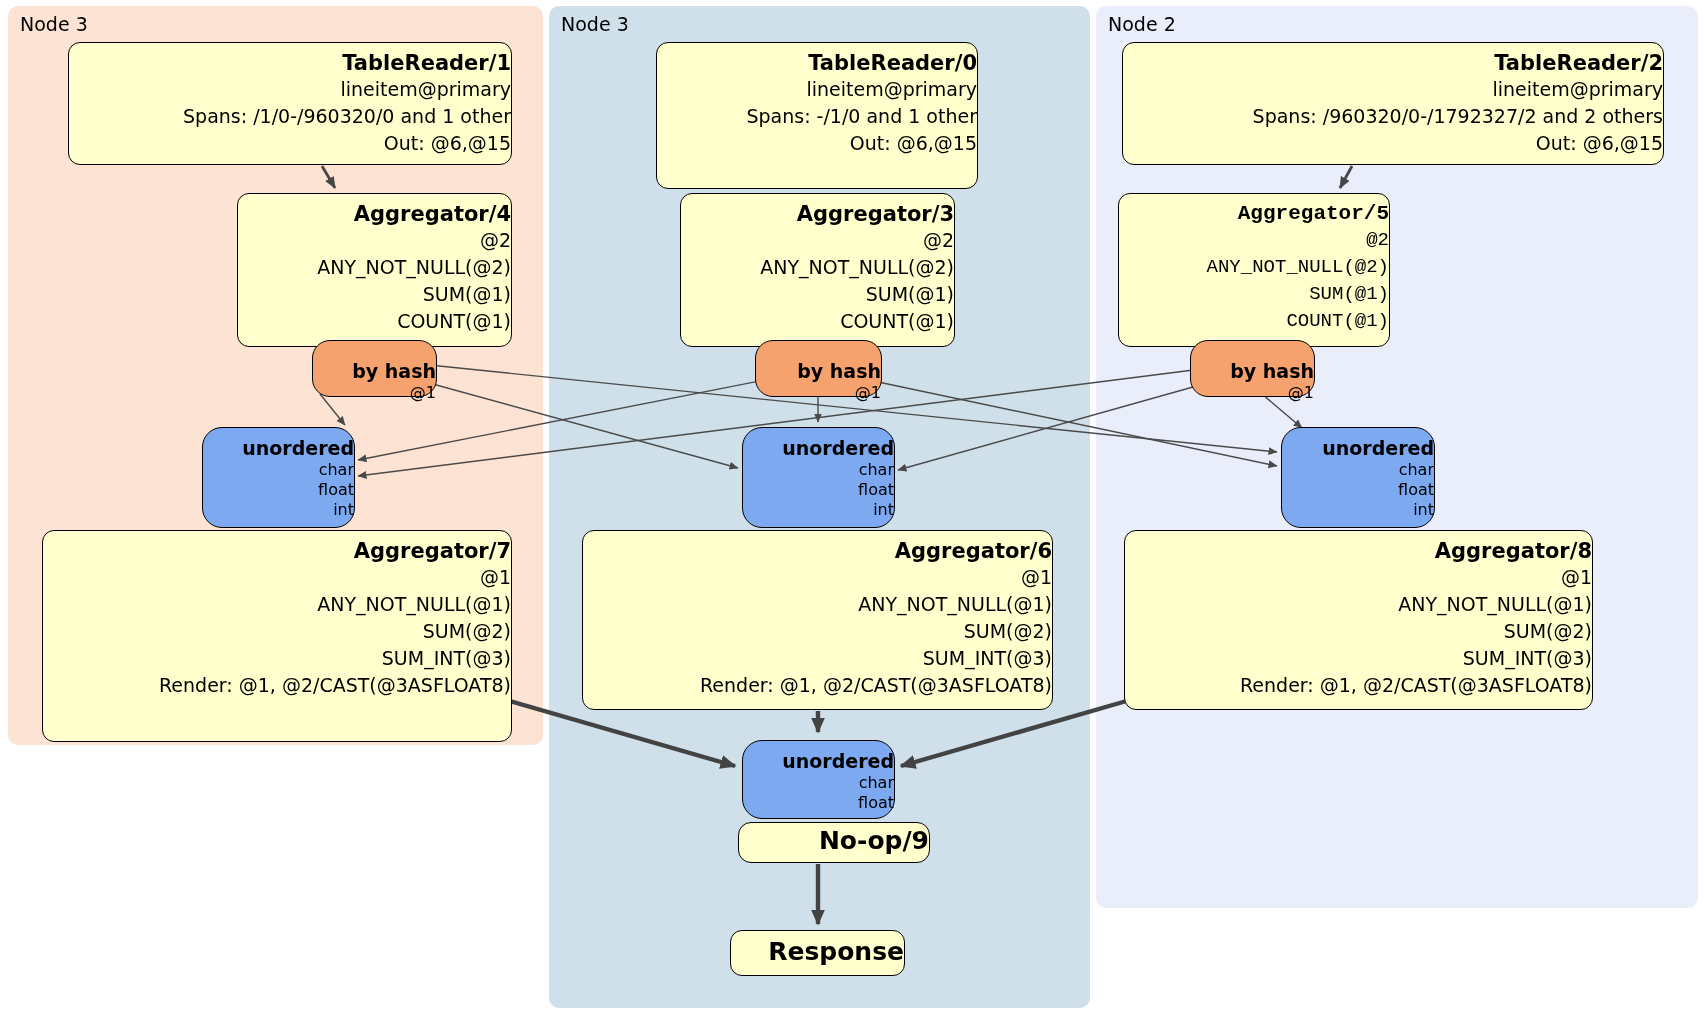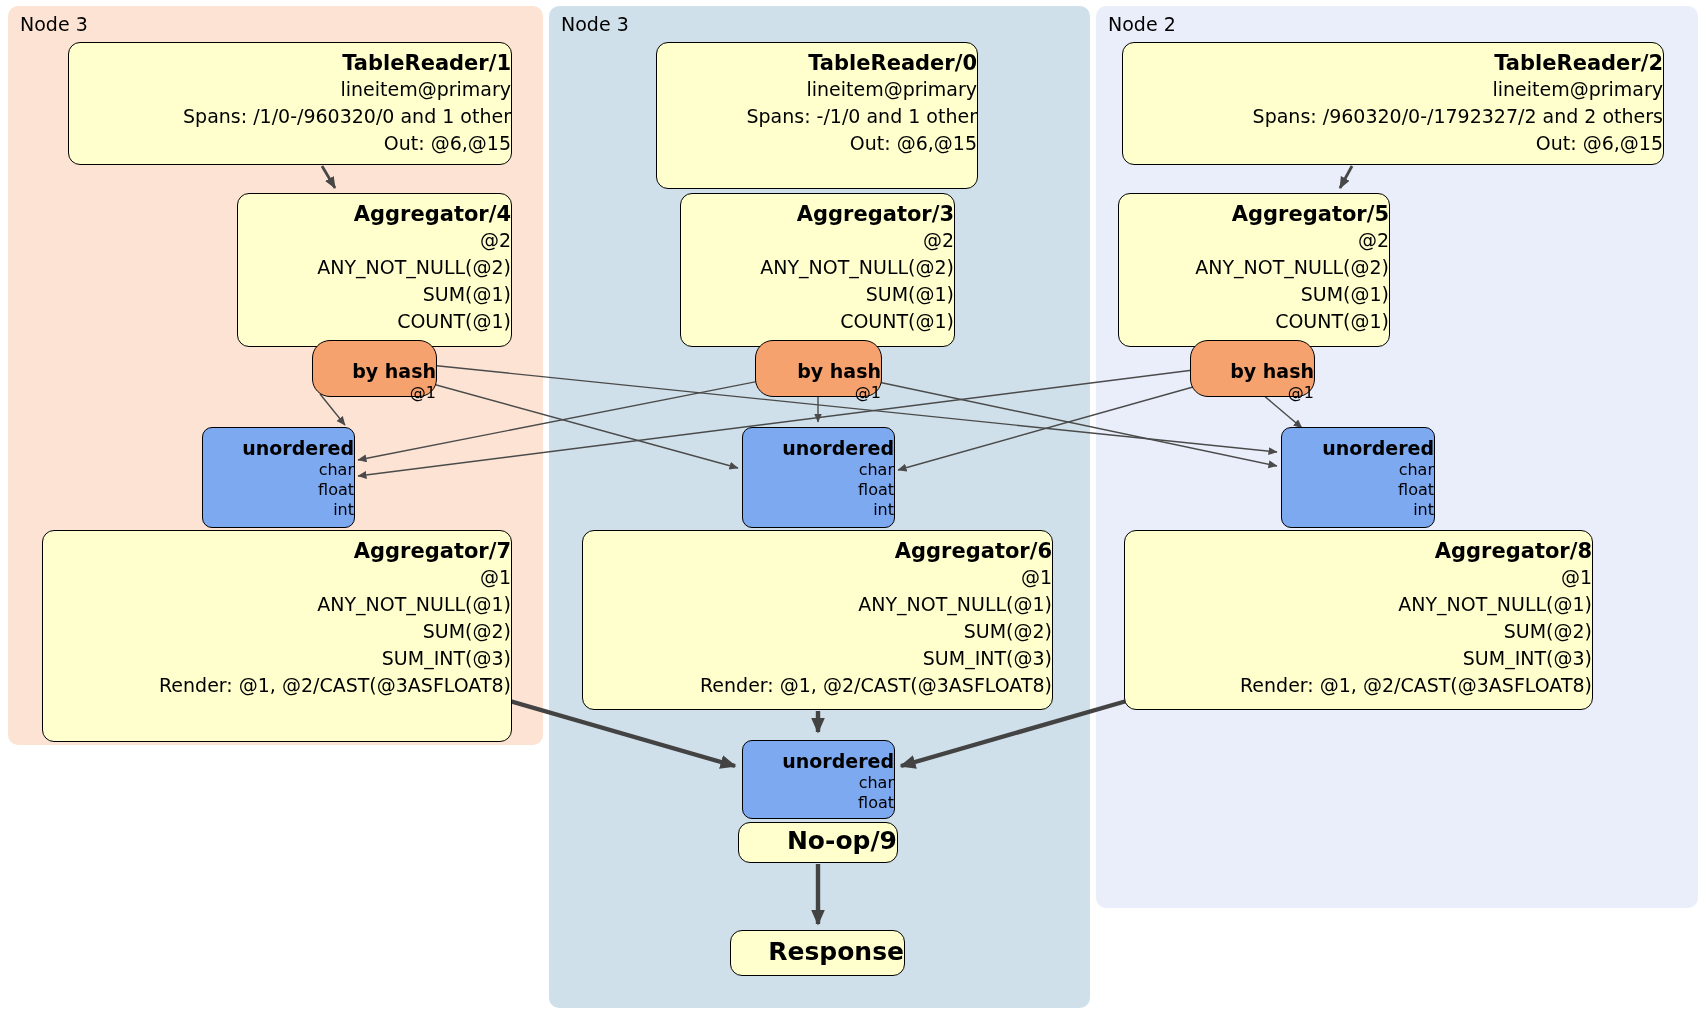--- a/index.html
+++ b/index.html
@@ -16,49 +16,49 @@
   
   svg.edges{position:absolute;left:0;top:0;z-index:1;}
   .thin{stroke:#4a4a4a;stroke-width:1.4;}
   .mid{stroke:#474747;stroke-width:2.8;}
   .thick{stroke:#434343;stroke-width:4.4;}
 
   
   .box{position:absolute;box-sizing:border-box;border:1.6px solid #000;text-align:right;color:#000;z-index:2;}
   .proc{background:#ffffcd;border-radius:12px;padding-top:7px;}
   .router{background:#f5a26f;border-radius:18px;padding-top:18px;z-index:3;}
-  .stream{background:#7da9f0;border-radius:10px;padding-top:8px;}
+  .stream{background:#7da9f0;border-radius:20px;padding-top:8px;}
   .bt{font-weight:bold;font-size:21px;line-height:26px;white-space:nowrap;}
   .bl{font-size:19px;line-height:27px;white-space:nowrap;}
   .router .bt,.stream .bt{font-size:19px;line-height:24px;}
   .router .bl,.stream .bl{font-size:16px;line-height:20px;}
   .single .bt{font-size:25px;line-height:26px;}
 
   #tr1{left:68px;top:42px;width:444px;height:123px;}
   #tr0{left:656px;top:42px;width:322px;height:147px;}
   #tr2{left:1122px;top:42px;width:542px;height:123px;}
 
   #agg4{left:237px;top:193px;width:275px;height:154px;}
   #agg3{left:680px;top:193px;width:275px;height:154px;}
-  #agg5{left:1118px;top:193px;width:272px;height:154px;}
+  #agg5{left:1118px;top:193px;width:272px;height:154px;font-family:Liberation Mono, monospace;}
 
   #hashL{left:312px;top:340px;width:125px;height:57px;}
   #hashC{left:755px;top:340px;width:127px;height:57px;}
   #hashR{left:1190px;top:340px;width:125px;height:57px;}
 
   #unordL{left:202px;top:427px;width:153px;height:101px;}
   #unordC{left:742px;top:427px;width:153px;height:101px;}
   #unordR{left:1281px;top:427px;width:154px;height:101px;}
 
   #agg7{left:42px;top:530px;width:470px;height:212px;}
   #agg6{left:582px;top:530px;width:471px;height:180px;}
   #agg8{left:1124px;top:530px;width:469px;height:180px;}
 
   #unordF{left:742px;top:740px;width:153px;height:79px;}
-  #noop{left:738px;top:822px;width:160px;height:41px;padding-top:5px;}
+  #noop{left:738px;top:822px;width:192px;height:41px;padding-top:5px;border-radius:13px;}
   #response{left:730px;top:930px;width:175px;height:46px;padding-top:8px;}
 </style>
 </head>
 <body>
 
 <div class="canvas">
 
   <div class="panel" id="panel-node3">
     <div class="panel-label">Node 3</div>
   </div>

